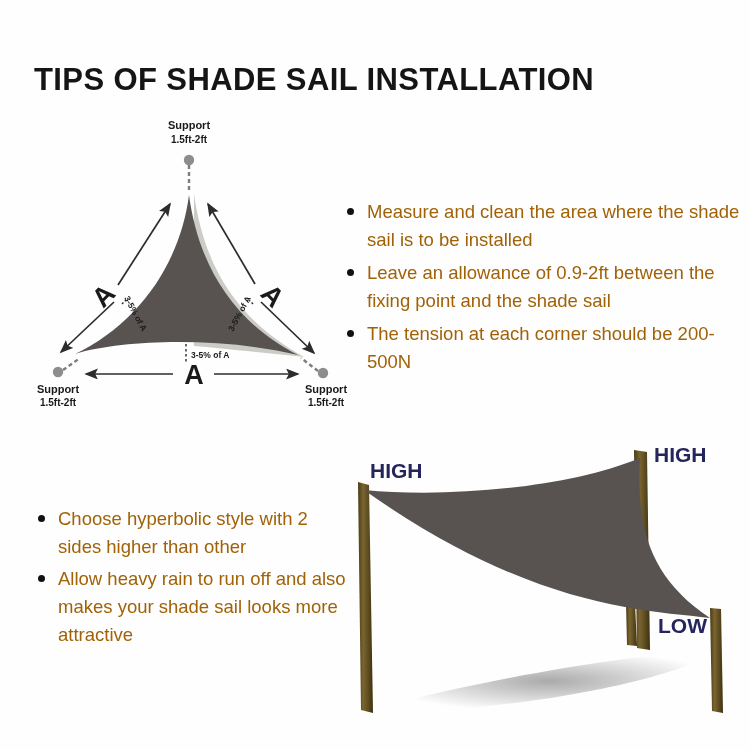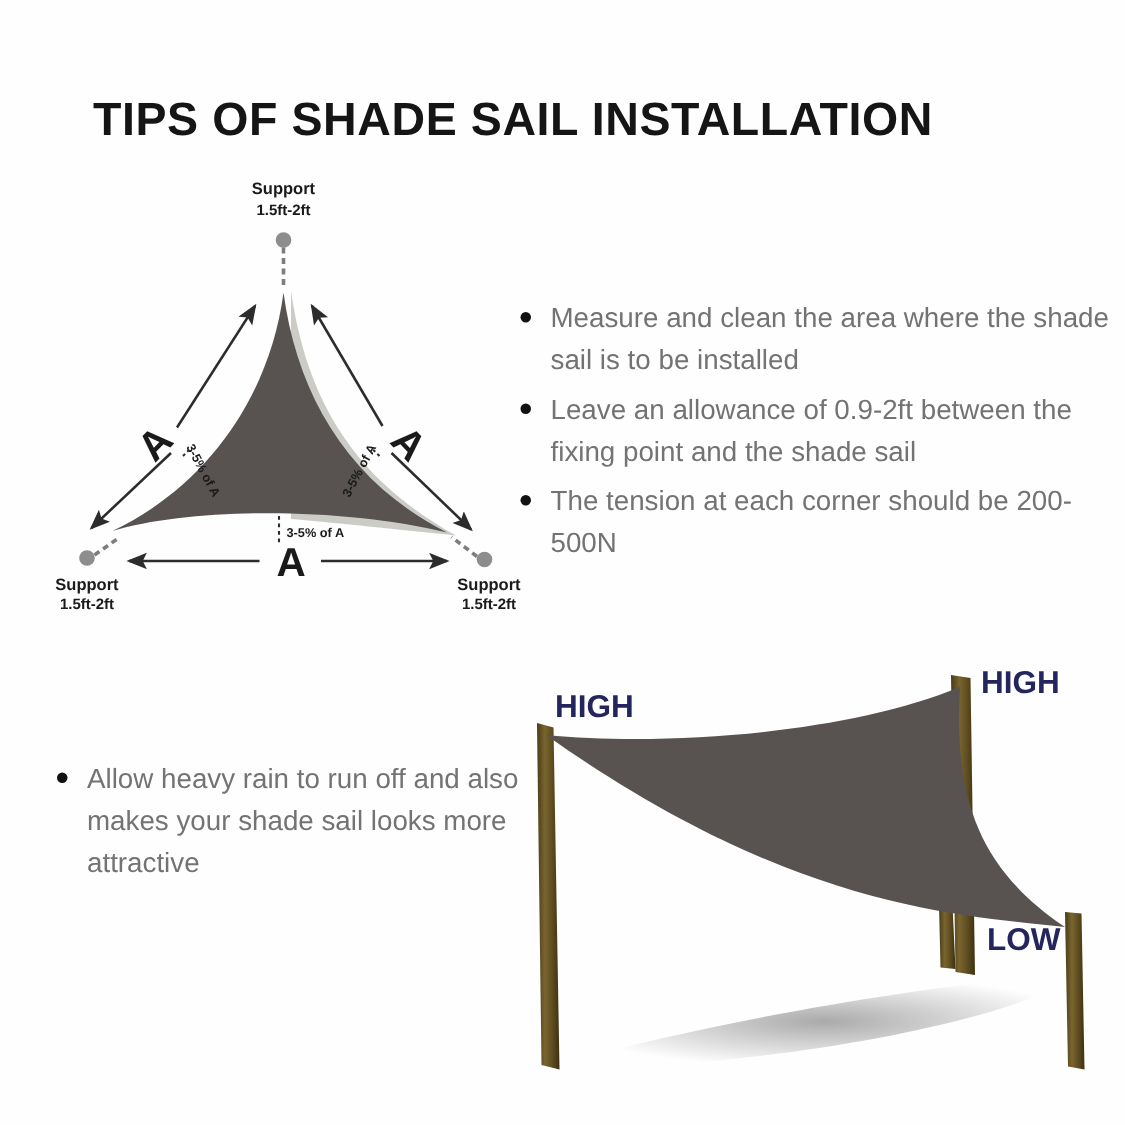--- a/index.html
+++ b/index.html
@@ -24,34 +24,33 @@
     left: 0;
     top: 62px;
     width: 628px;
     text-align: center;
     font-family: "Liberation Sans", sans-serif;
     font-weight: bold;
     font-size: 31px;
     letter-spacing: 0.4px;
     color: #151515;
     white-space: nowrap;
-    padding-left: 28px;
   }
 
   
   .bullet-list {
     position: absolute;
     list-style: none;
     margin: 0;
     padding: 0;
   }
   .bullet-item {
     position: relative;
     padding-left: 22px;
-    color: #737373;
+    color: #a16207;
     font-family: "Liberation Sans", sans-serif;
   }
   .bullet-item::before {
     content: "";
     position: absolute;
     left: 2px;
     top: 10px;
     width: 7px;
     height: 7px;
     border-radius: 50%;
@@ -171,20 +170,21 @@
     </svg>
   </div>
 
   <ul id="tips-list" class="bullet-list">
     <li class="bullet-item">Measure and clean the area where the shade sail is to be installed</li>
     <li class="bullet-item">Leave an allowance of 0.9-2ft between the fixing point and the shade sail</li>
     <li class="bullet-item">The tension at each corner should be 200-500N</li>
   </ul>
 
   <ul id="style-list" class="bullet-list">
+    <li class="bullet-item">Choose hyperbolic style with 2 sides higher than other</li>
     <li class="bullet-item">Allow heavy rain to run off and also makes your shade sail looks more attractive</li>
   </ul>
 
   <div id="hyperbolic-diagram">
     <svg width="412" height="300" viewBox="0 0 412 300">
       <defs>
         <linearGradient id="postGrad" x1="0" y1="0" x2="1" y2="0">
           <stop offset="0%" stop-color="#4a3c16"></stop>
           <stop offset="35%" stop-color="#7a6530"></stop>
           <stop offset="70%" stop-color="#5c4b1f"></stop>

